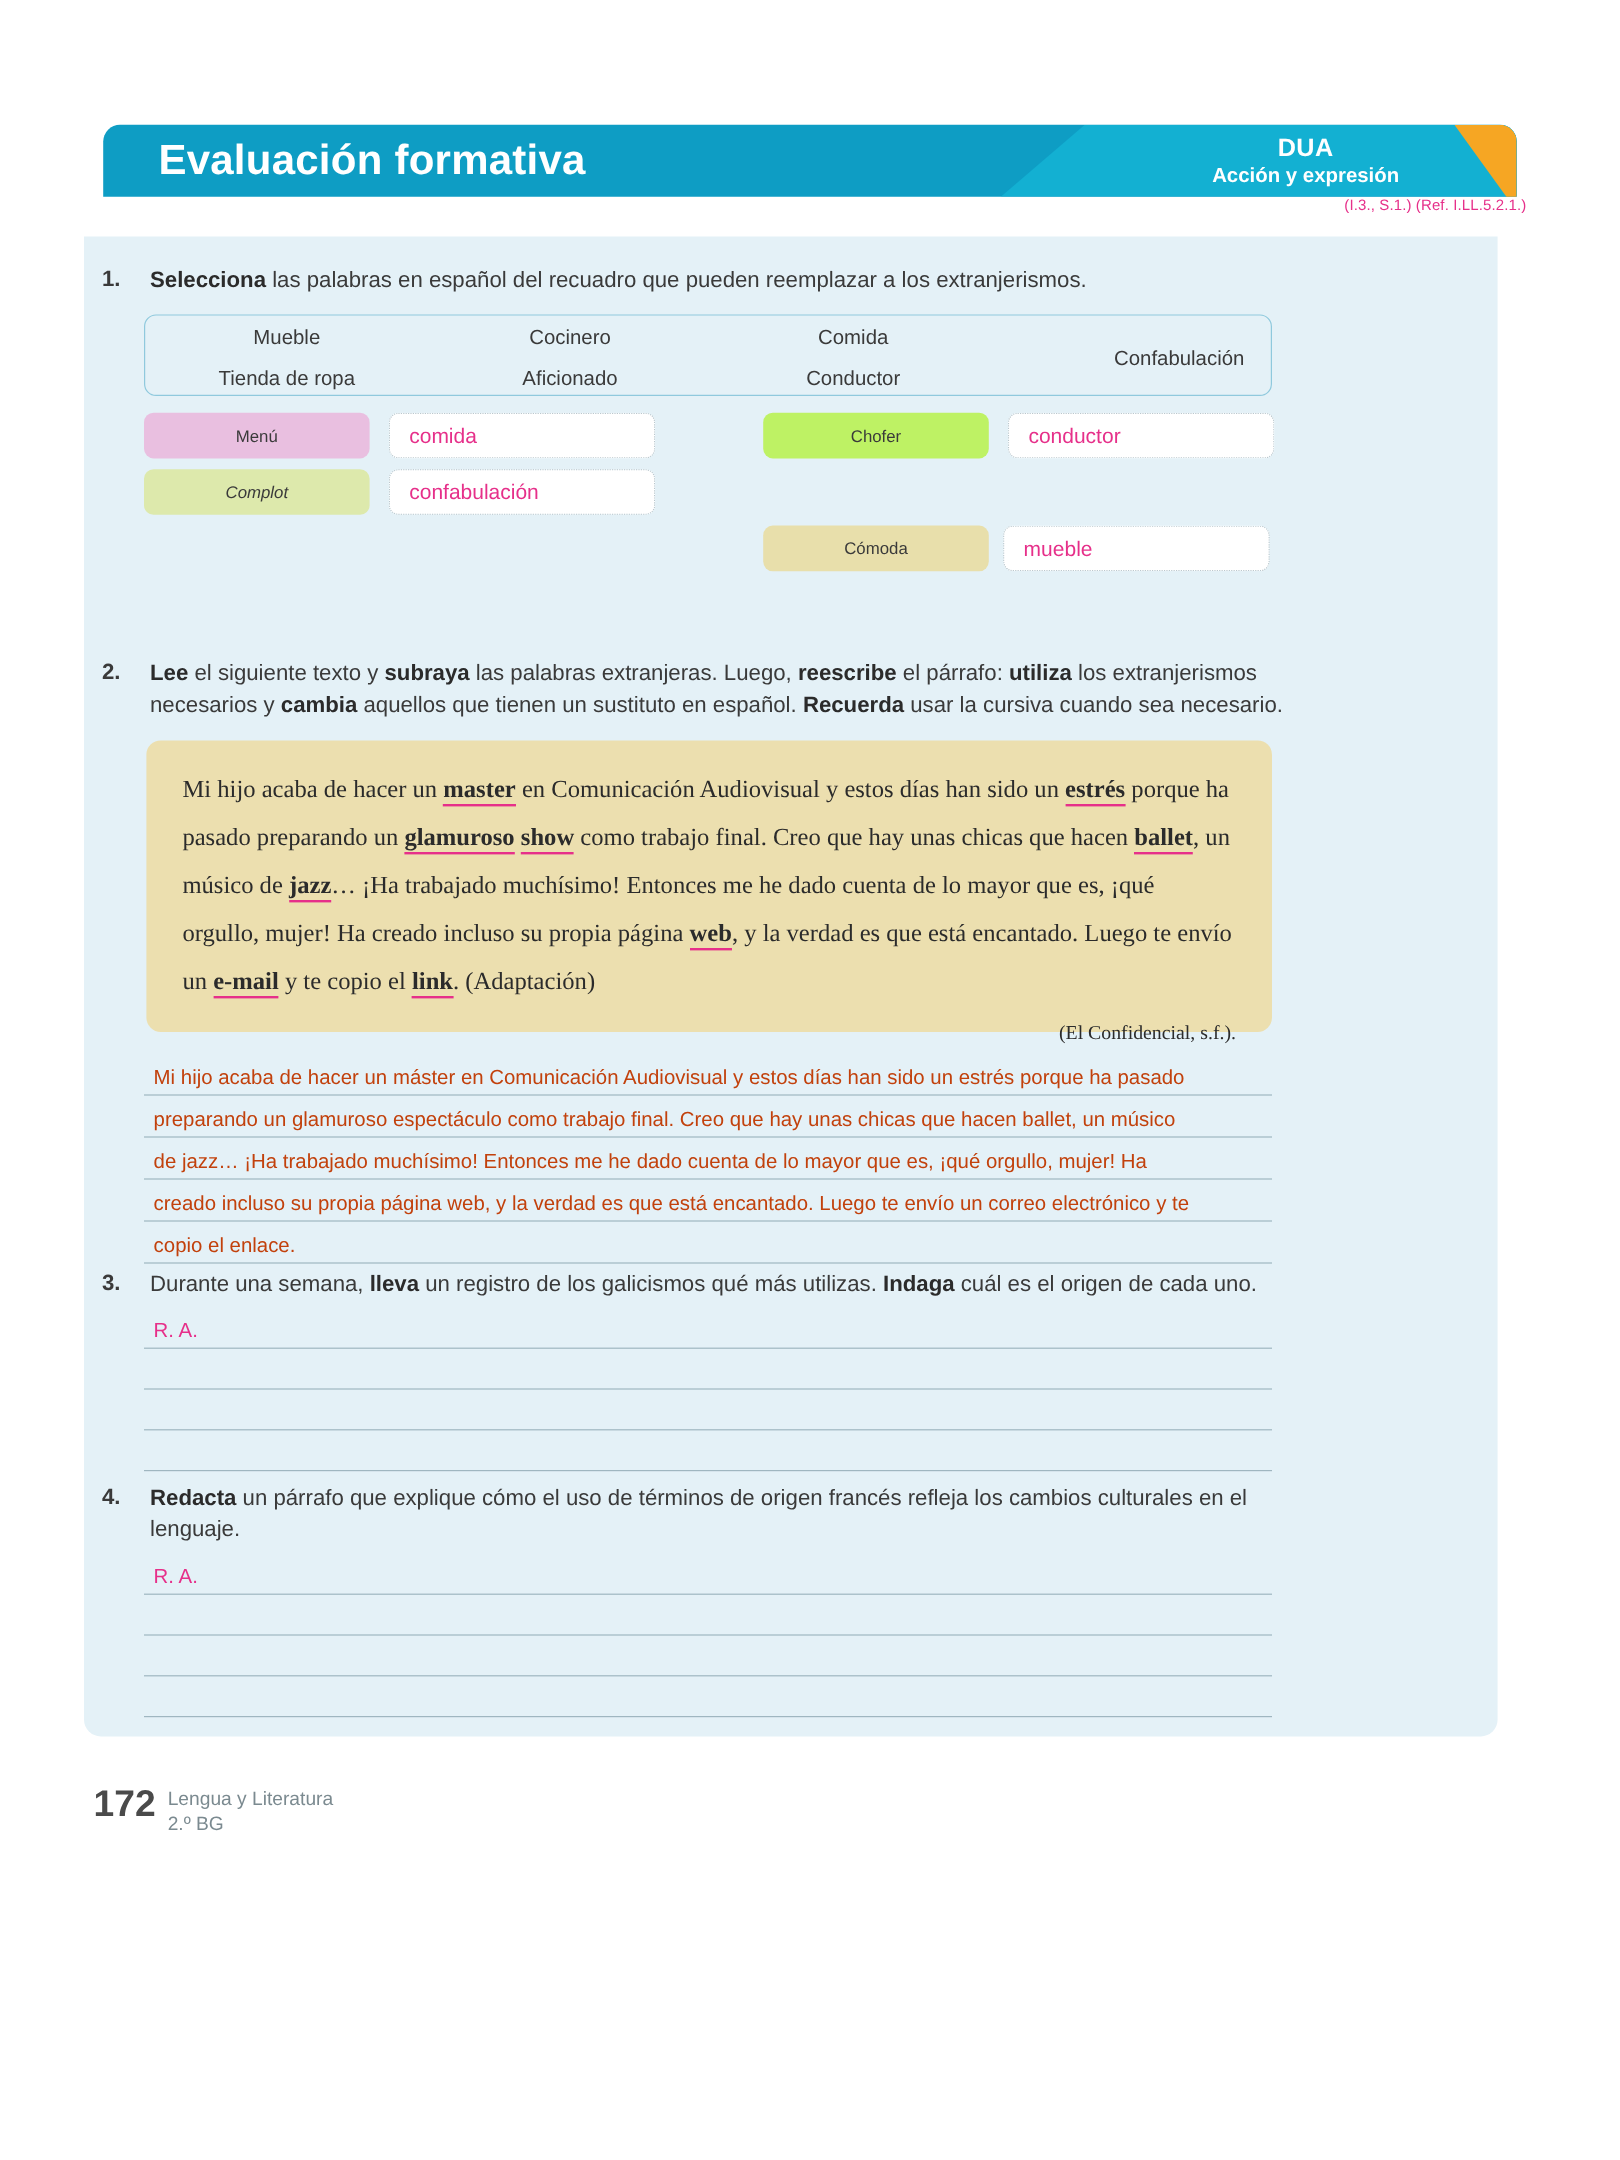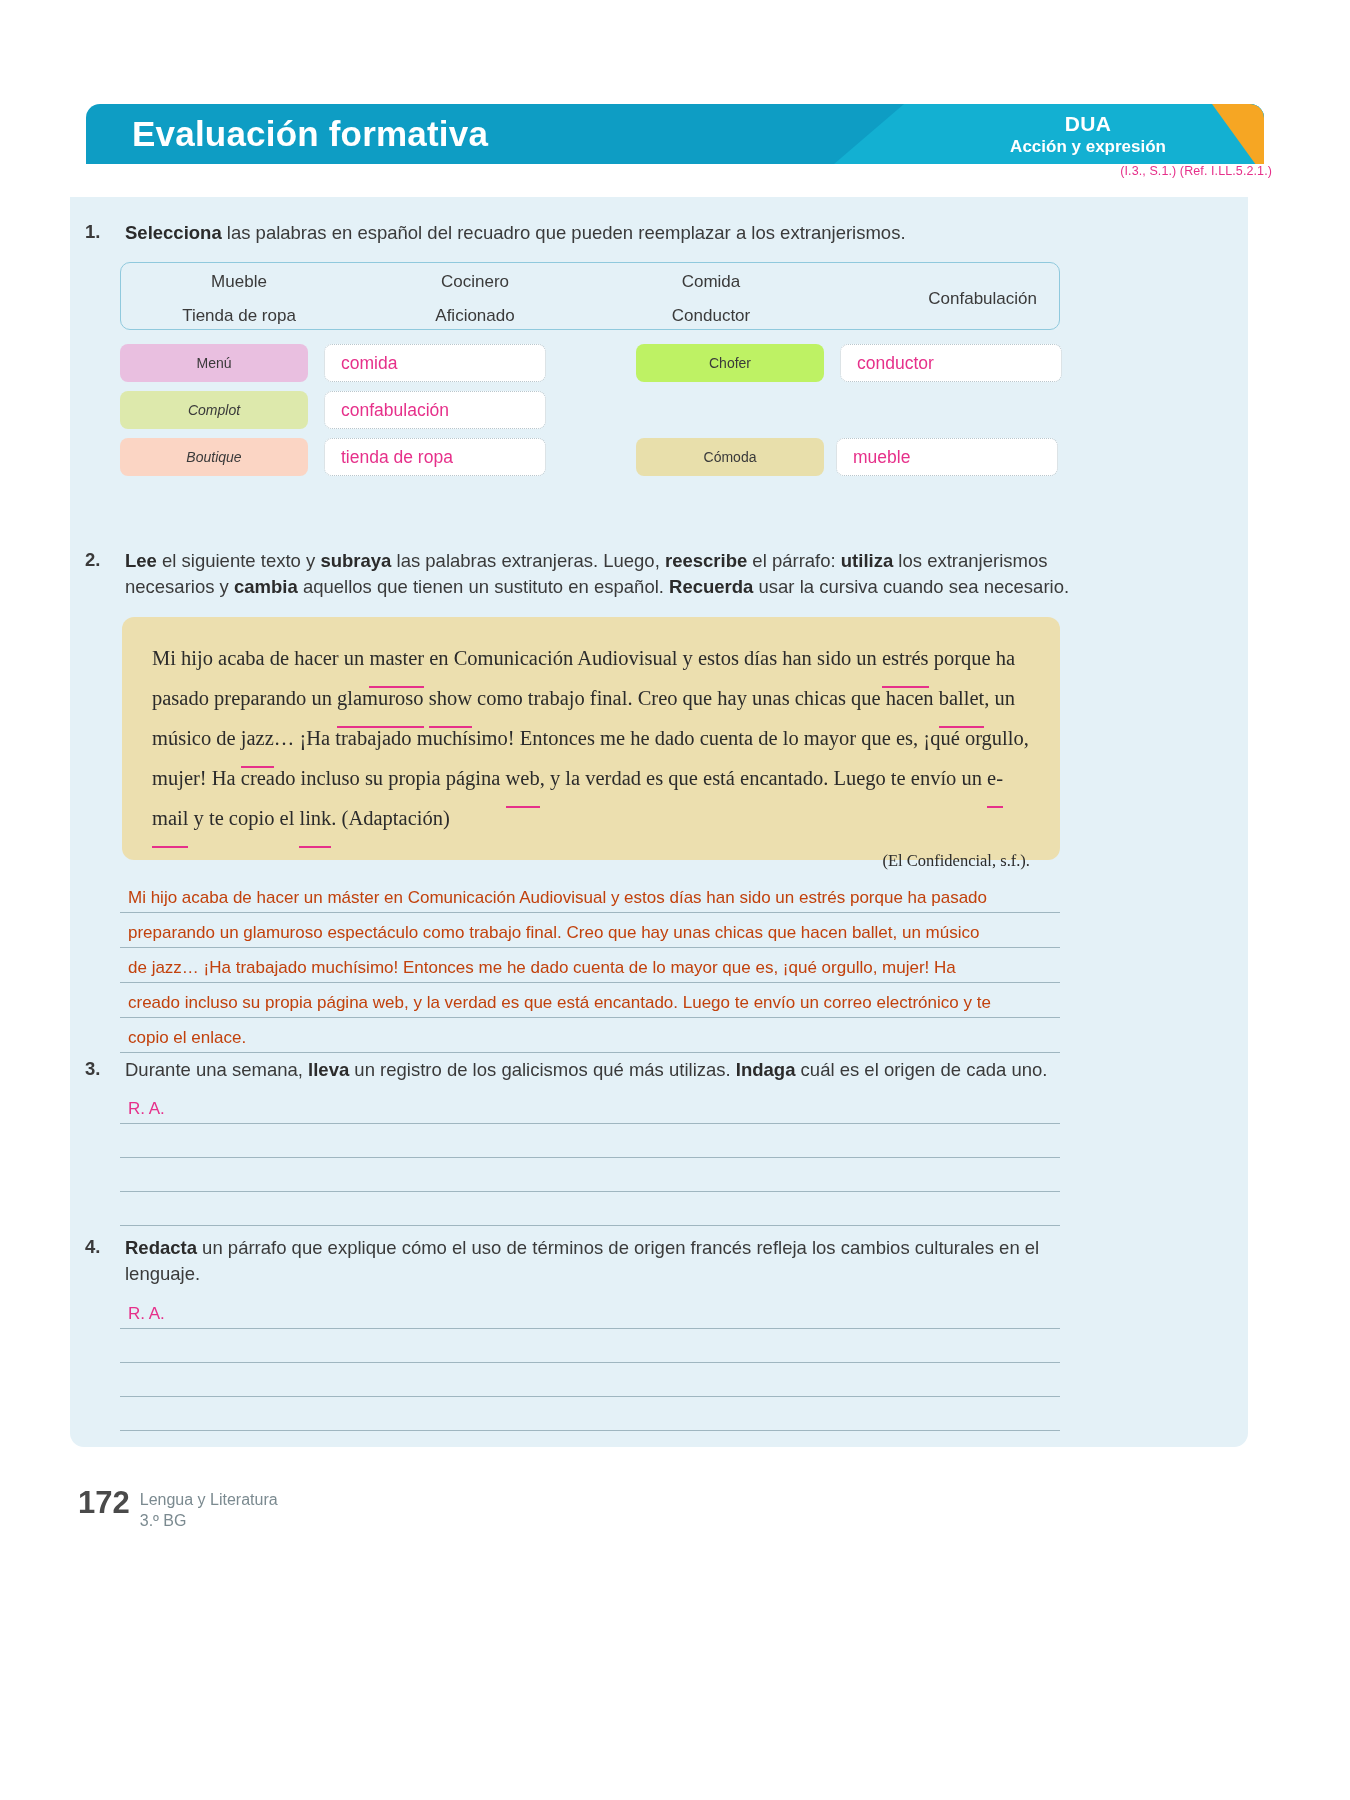--- a/index.html
+++ b/index.html
@@ -172,21 +172,22 @@
   }
   .passage p {
     font-family: "Liberation Serif", serif;
     font-size: 20.5px;
     line-height: 1.95;
     color: #2b2b2b;
     text-align: left;
   }
   .fw {
     border-bottom: 2.4px solid #e6308a;
-    padding-bottom: 17px;
+    padding-bottom: 1px;
+    font-weight: bold;
   }
   .source {
     font-family: "Liberation Serif", serif;
     font-size: 16.5px;
     color: #2b2b2b;
     text-align: right;
     margin-top: 12px;
   }
 
   
@@ -284,24 +285,20 @@
 
 <div class="match-col" style="left:120px; top:344px; width:450px; height:180px;">
   <div class="match-row" style="top:0;">
     <div class="pill" style="background:#e9bfe0;">Menú</div>
     <div class="ansbox">comida</div>
   </div>
   <div class="match-row" style="top:47px;">
     <div class="pill ital" style="background:#dde9ac;">Complot</div>
     <div class="ansbox">confabulación</div>
   </div>
-  <div class="match-row" style="top:94px;">
-    <div class="pill ital" style="background:#fbd5c4;">Boutique</div>
-    <div class="ansbox">tienda de ropa</div>
-  </div>
 </div>
 
 <div class="match-col" style="left:636px; top:344px; width:450px; height:180px;">
   <div class="match-row" style="top:0;">
     <div class="pill" style="background:#bef264;">Chofer</div>
     <div class="ansbox">conductor</div>
   </div>
   <div class="match-row" style="top:94px;gap:12px;">
     <div class="pill" style="background:#e8dfab;">Cómoda</div>
     <div class="ansbox">mueble</div>
@@ -365,15 +362,15 @@
     </div>
     <div class="blank-line"></div>
     <div class="blank-line"></div>
     <div class="blank-line"></div>
   </div>
 
 <div class="footer">
   <div class="pagenum">172</div>
   <div class="footer-txt">
     <div>Lengua y Literatura</div>
-    <div>3.º BG</div>
+    <div>2.º BG</div>
   </div>
 </div>
 
 </body></html>

